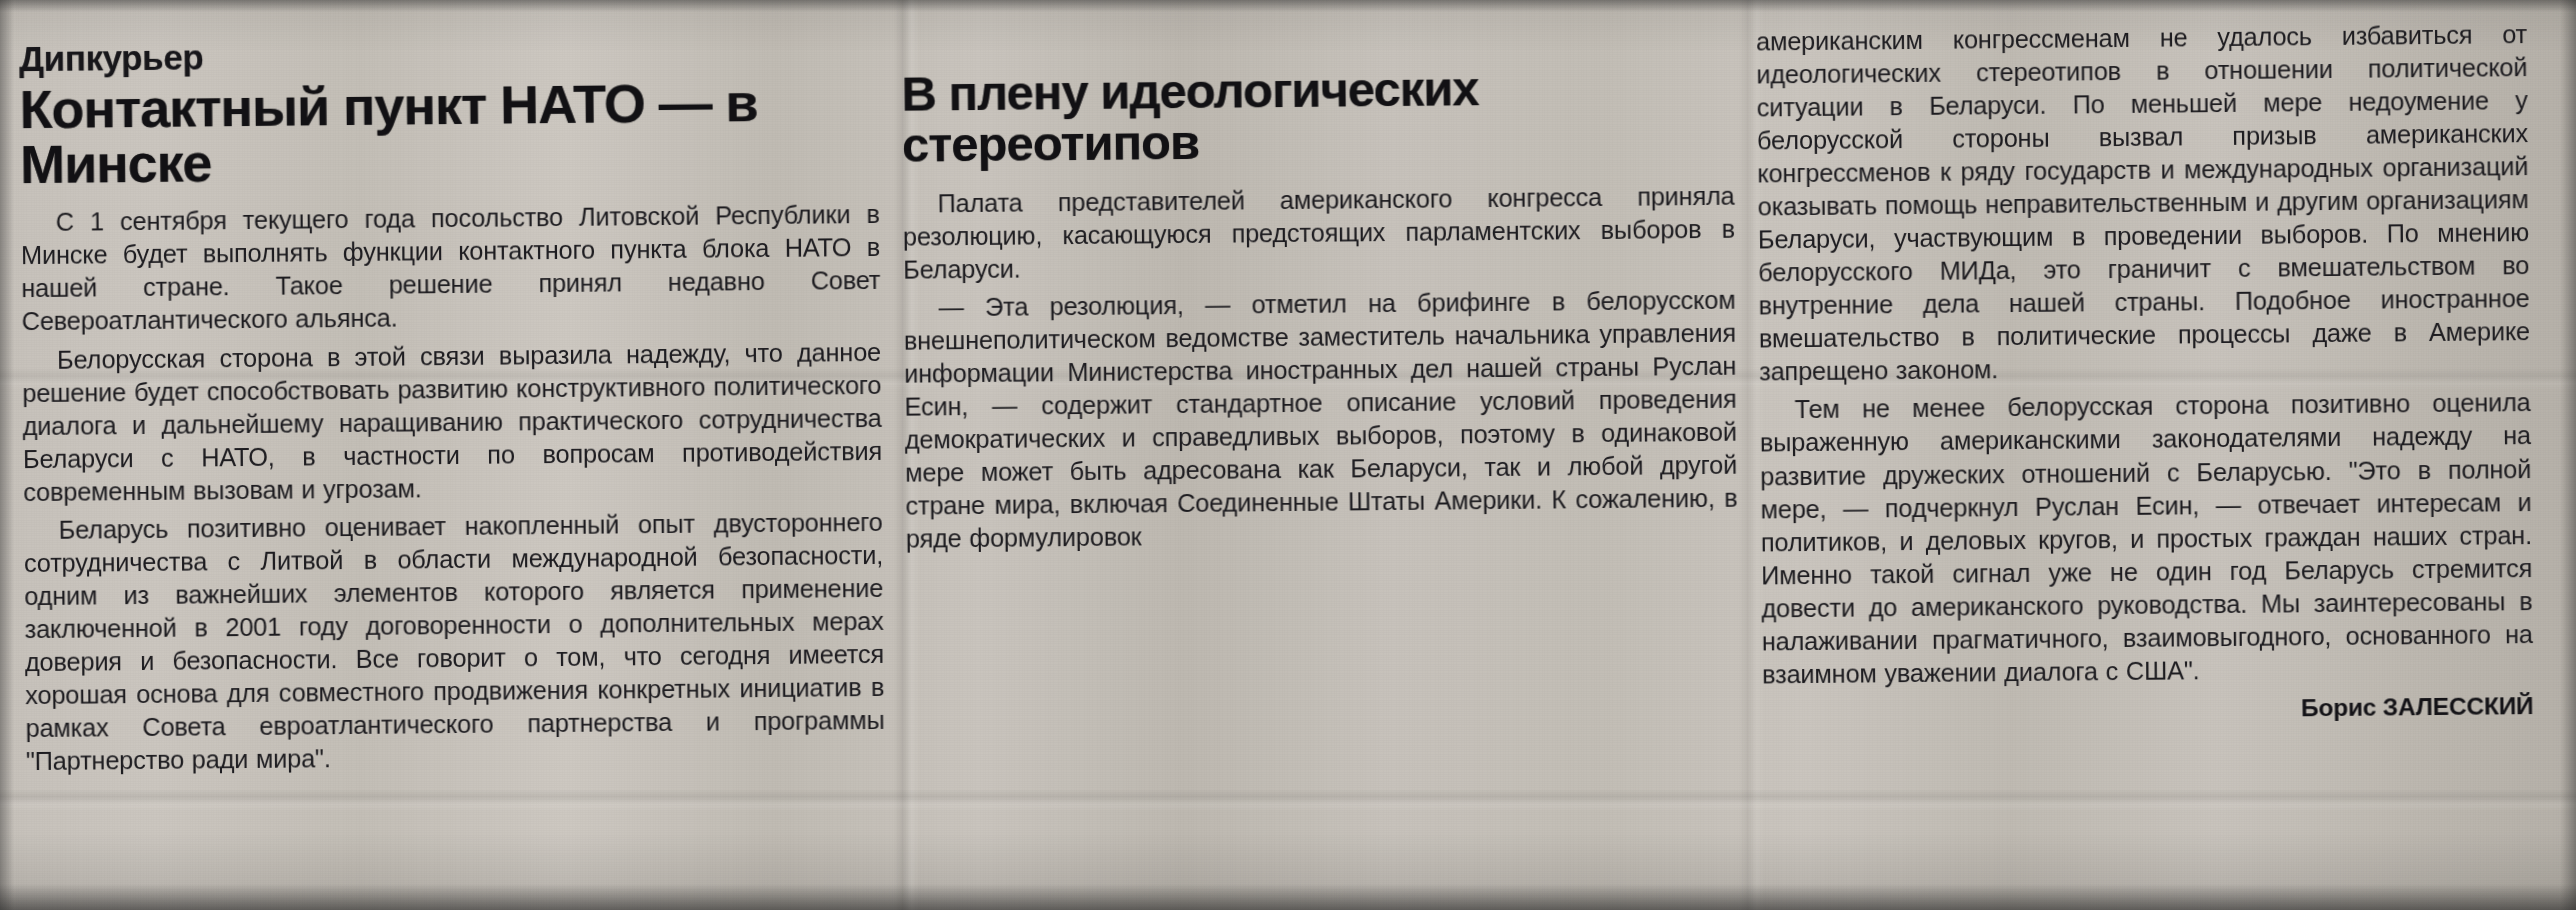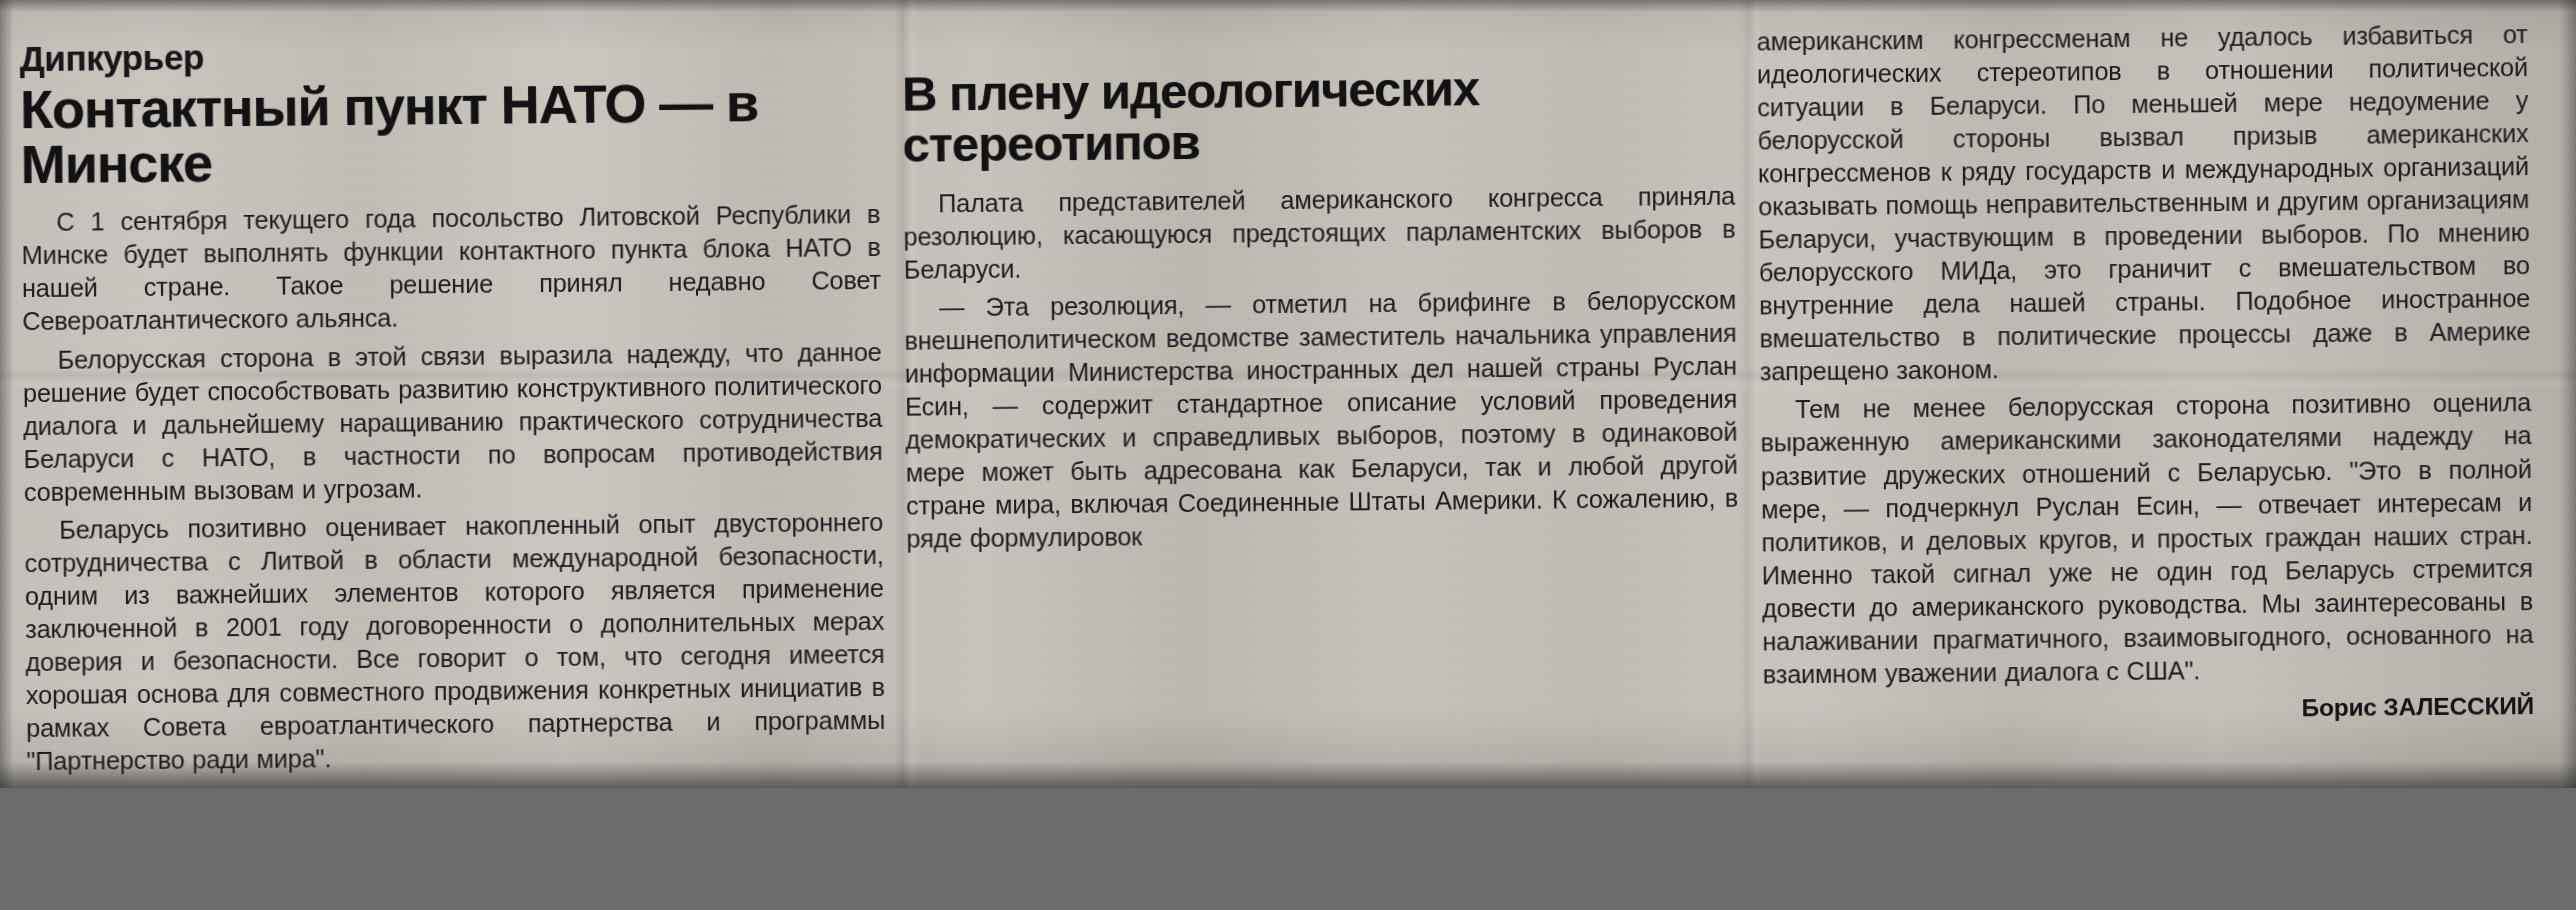--- a/index.html
+++ b/index.html
@@ -3,21 +3,21 @@
 <meta charset="utf-8">
 <style>
   html, body {
     margin: 0;
     padding: 0;
     background: #6b6b6b;
   }
   #page {
     position: relative;
     width: 2576px;
-    height: 788px;
+    height: 910px;
     overflow: hidden;
     background: #b9b4ad;
     font-family: "Liberation Serif", serif;
   }
 
   
   .paper {
     position: absolute;
     inset: 0;
     background:

